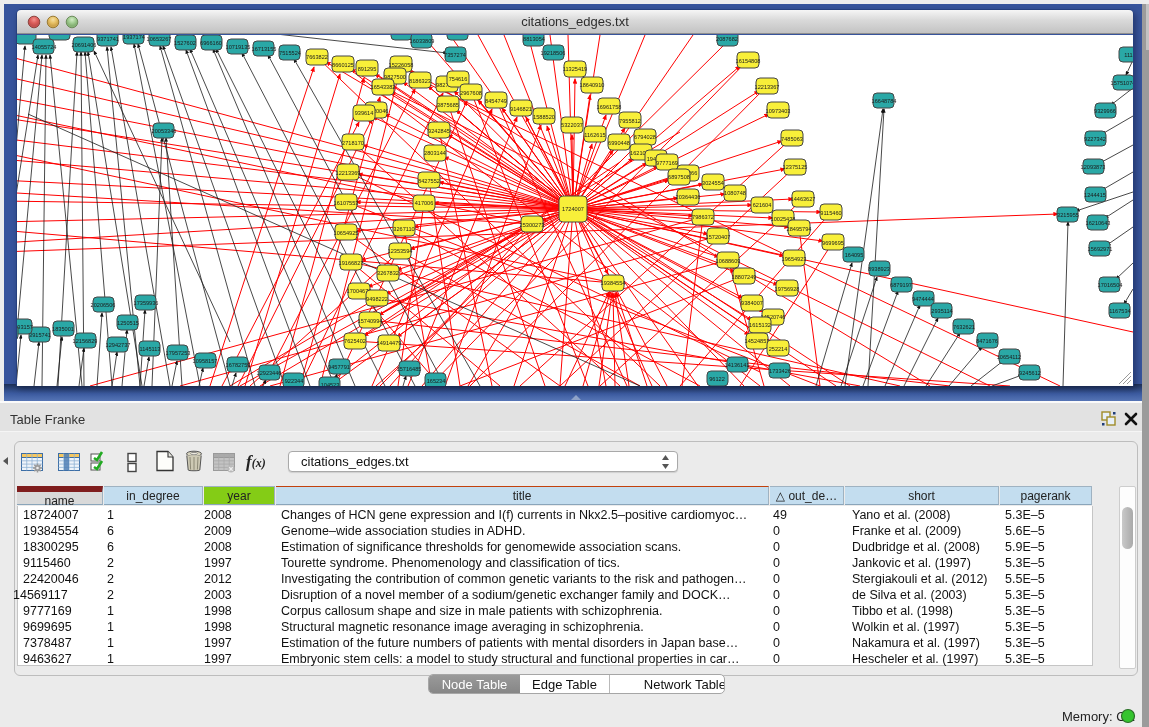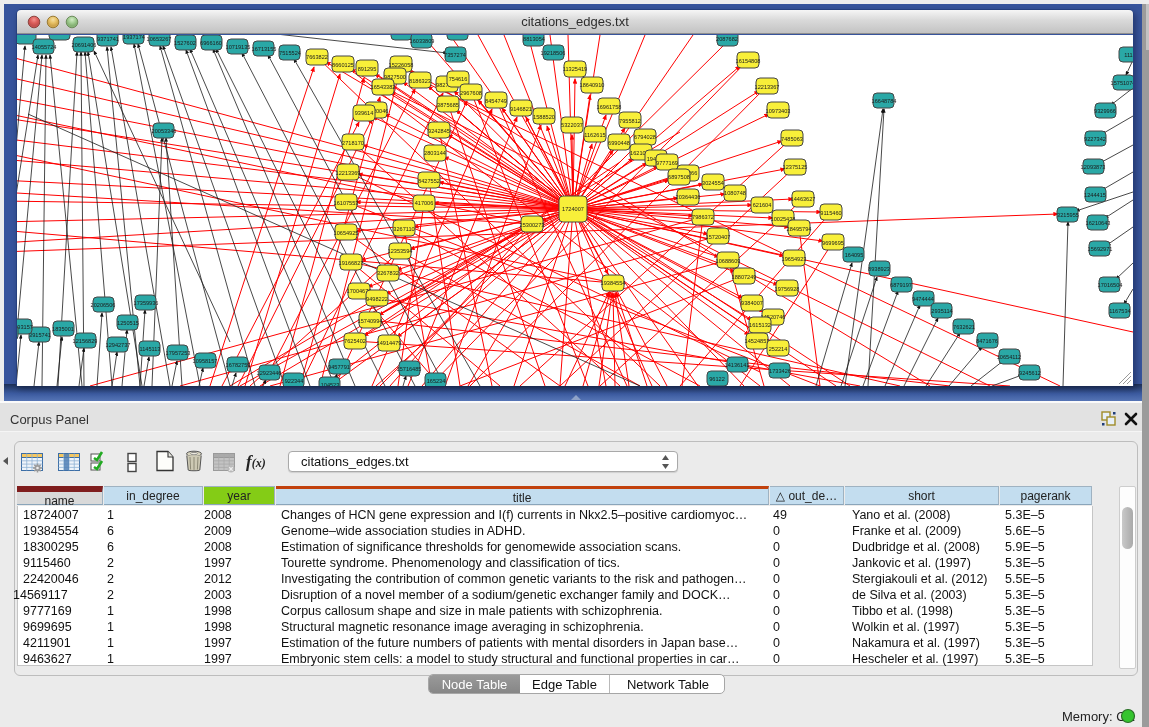--- a/index.html
+++ b/index.html
@@ -857,21 +857,21 @@
 <div class="abs" style="left:0;top:0;width:1149px;height:4px;background:#ededed"></div>
 <div class="abs" style="left:0;top:0;width:4px;height:401px;background:#ededed"></div>
 
 <svg width="12" height="6" style="position:absolute;left:570px;top:395px">
     <path d="M6,0 L11,5 L1,5 z" fill="#8fa3c8"></path>
   </svg>
 
 <div class="abs" style="left:0;top:401px;width:1149px;height:326px;background:#ebebeb">
   <div class="abs" style="left:0;top:0;width:1149px;height:2px;background:#fafafa"></div>
   <div class="abs" style="left:0;top:2px;width:1149px;height:29px;background:#e2e2e2;border-bottom:1px solid #f5f5f5"></div>
-  <div class="abs" style="left:10px;top:11px;font-size:13px;color:#333">Corpus Panel</div>
+  <div class="abs" style="left:10px;top:11px;font-size:13px;color:#333">Table Franke</div>
 
   <svg width="16" height="16" style="position:absolute;left:1101px;top:10px">
     <rect x="1" y="1" width="8" height="8" fill="#e8f0f8" stroke="#a08c28" stroke-width="1.4"></rect>
     <rect x="6" y="6" width="8" height="8" fill="#e8f0f8" stroke="#a08c28" stroke-width="1.4"></rect>
     <rect x="12" y="1" width="2.5" height="2.5" fill="#1e3c78"></rect>
     <rect x="1" y="12" width="2.5" height="2.5" fill="#1e3c78"></rect>
   </svg>
 
   <svg width="14" height="14" style="position:absolute;left:1124px;top:11px">
     <path d="M2,2 L12,12 M12,2 L2,12" stroke="#111" stroke-width="2.6" stroke-linecap="round"></path>
@@ -954,21 +954,21 @@
   <svg width="9" height="14" style="position:absolute;right:7px;top:3px">
     <path d="M4.5,0 L8,5 L1,5 z" fill="#555"></path>
     <path d="M4.5,14 L8,9 L1,9 z" fill="#555"></path>
   </svg>
 </div>
 
 <div class="abs" style="left:17px;top:506px;width:1076px;height:160px;background:#fff;border-left:1px solid #c5c5c5;border-right:1px solid #c5c5c5;border-bottom:1px solid #c5c5c5"></div>
 <div style="position:absolute;left:17px;top:486px;width:86px;height:19px;background:#d9d9d9;border-right:1px solid #9fb2c1;border-top:6px solid #7f1d1d;border-bottom:1px solid #8aa5ba;font-size:12px;text-align:center;line-height:19px;color:#222">name</div>
 <div style="position:absolute;left:104px;top:486px;width:99px;height:19px;background:#c3ddef;border-right:1px solid #9fb2c1;border-top:1px solid #9fb2c1;border-bottom:1px solid #8aa5ba;font-size:12px;text-align:center;line-height:19px;color:#222">in_degree</div>
 <div style="position:absolute;left:204px;top:486px;width:71px;height:19px;background:#84cc16;border-right:1px solid #9fb2c1;border-top:1px solid #9fb2c1;border-bottom:1px solid #8aa5ba;font-size:12px;text-align:center;line-height:19px;color:#222">year</div>
-<div style="position:absolute;left:276px;top:486px;width:493px;height:19px;background:#c3ddef;border-right:1px solid #9fb2c1;border-top:3px solid #c2410c;border-bottom:1px solid #8aa5ba;font-size:12px;text-align:center;line-height:19px;color:#222">title</div>
+<div style="position:absolute;left:276px;top:486px;width:493px;height:19px;background:#c3ddef;border-right:1px solid #9fb2c1;border-top:1px solid #c2410c;border-bottom:1px solid #8aa5ba;font-size:12px;text-align:center;line-height:19px;color:#222">title</div>
 <div style="position:absolute;left:770px;top:486px;width:74px;height:19px;background:#c3ddef;border-right:1px solid #9fb2c1;border-top:1px solid #9fb2c1;border-bottom:1px solid #8aa5ba;font-size:12px;text-align:center;line-height:19px;color:#222">△ out_de…</div>
 <div style="position:absolute;left:845px;top:486px;width:154px;height:19px;background:#c3ddef;border-right:1px solid #9fb2c1;border-top:1px solid #9fb2c1;border-bottom:1px solid #8aa5ba;font-size:12px;text-align:center;line-height:19px;color:#222">short</div>
 <div style="position:absolute;left:1000px;top:486px;width:92px;height:19px;background:#c3ddef;border-right:1px solid #9fb2c1;border-top:1px solid #9fb2c1;border-bottom:1px solid #8aa5ba;font-size:12px;text-align:center;line-height:19px;color:#222">pagerank</div>
 <div style="position:absolute;left:23px;top:508px;font-size:12.5px;color:#111;white-space:nowrap">18724007</div>
 <div style="position:absolute;left:107px;top:508px;font-size:12.5px;color:#111;white-space:nowrap">1</div>
 <div style="position:absolute;left:204px;top:508px;font-size:12.5px;color:#111;white-space:nowrap">2008</div>
 <div style="position:absolute;left:281px;top:508px;font-size:12.5px;color:#111;white-space:nowrap">Changes of HCN gene expression and I(f) currents in Nkx2.5–positive cardiomyoc…</div>
 <div style="position:absolute;left:773px;top:508px;font-size:12.5px;color:#111;white-space:nowrap">49</div>
 <div style="position:absolute;left:852px;top:508px;font-size:12.5px;color:#111;white-space:nowrap">Yano et al. (2008)</div>
 <div style="position:absolute;left:1005px;top:508px;font-size:12.5px;color:#111;white-space:nowrap">5.3E–5</div>
@@ -1014,42 +1014,42 @@
 <div style="position:absolute;left:773px;top:604px;font-size:12.5px;color:#111;white-space:nowrap">0</div>
 <div style="position:absolute;left:852px;top:604px;font-size:12.5px;color:#111;white-space:nowrap">Tibbo et al. (1998)</div>
 <div style="position:absolute;left:1005px;top:604px;font-size:12.5px;color:#111;white-space:nowrap">5.3E–5</div>
 <div style="position:absolute;left:23px;top:620px;font-size:12.5px;color:#111;white-space:nowrap">9699695</div>
 <div style="position:absolute;left:107px;top:620px;font-size:12.5px;color:#111;white-space:nowrap">1</div>
 <div style="position:absolute;left:204px;top:620px;font-size:12.5px;color:#111;white-space:nowrap">1998</div>
 <div style="position:absolute;left:281px;top:620px;font-size:12.5px;color:#111;white-space:nowrap">Structural magnetic resonance image averaging in schizophrenia.</div>
 <div style="position:absolute;left:773px;top:620px;font-size:12.5px;color:#111;white-space:nowrap">0</div>
 <div style="position:absolute;left:852px;top:620px;font-size:12.5px;color:#111;white-space:nowrap">Wolkin et al. (1997)</div>
 <div style="position:absolute;left:1005px;top:620px;font-size:12.5px;color:#111;white-space:nowrap">5.3E–5</div>
-<div style="position:absolute;left:23px;top:636px;font-size:12.5px;color:#111;white-space:nowrap">4211901</div>
+<div style="position:absolute;left:23px;top:636px;font-size:12.5px;color:#111;white-space:nowrap">7378487</div>
 <div style="position:absolute;left:107px;top:636px;font-size:12.5px;color:#111;white-space:nowrap">1</div>
 <div style="position:absolute;left:204px;top:636px;font-size:12.5px;color:#111;white-space:nowrap">1997</div>
 <div style="position:absolute;left:281px;top:636px;font-size:12.5px;color:#111;white-space:nowrap">Estimation of the future numbers of patients with mental disorders in Japan base…</div>
 <div style="position:absolute;left:773px;top:636px;font-size:12.5px;color:#111;white-space:nowrap">0</div>
 <div style="position:absolute;left:852px;top:636px;font-size:12.5px;color:#111;white-space:nowrap">Nakamura et al. (1997)</div>
 <div style="position:absolute;left:1005px;top:636px;font-size:12.5px;color:#111;white-space:nowrap">5.3E–5</div>
 <div style="position:absolute;left:23px;top:652px;font-size:12.5px;color:#111;white-space:nowrap">9463627</div>
 <div style="position:absolute;left:107px;top:652px;font-size:12.5px;color:#111;white-space:nowrap">1</div>
 <div style="position:absolute;left:204px;top:652px;font-size:12.5px;color:#111;white-space:nowrap">1997</div>
 <div style="position:absolute;left:281px;top:652px;font-size:12.5px;color:#111;white-space:nowrap">Embryonic stem cells: a model to study structural and functional properties in car…</div>
 <div style="position:absolute;left:773px;top:652px;font-size:12.5px;color:#111;white-space:nowrap">0</div>
 <div style="position:absolute;left:852px;top:652px;font-size:12.5px;color:#111;white-space:nowrap">Hescheler et al. (1997)</div>
 <div style="position:absolute;left:1005px;top:652px;font-size:12.5px;color:#111;white-space:nowrap">5.3E–5</div>
 
 <div class="abs" style="left:1119px;top:486px;width:17px;height:183px;background:#fdfdfd;border:1px solid #cdcdcd;border-radius:2px"></div>
 <div class="abs" style="left:1122px;top:507px;width:11px;height:42px;background:linear-gradient(90deg,#c9c9c9,#a9a9a9);border-radius:6px"></div>
 
 <div class="abs" style="left:428px;top:674px;width:297px;height:20px;background:#fff;border:1px solid #a6a6a6;border-radius:5px;overflow:hidden">
   <div class="abs" style="left:0;top:0;width:91px;height:20px;background:linear-gradient(#9a9a9a,#848484);color:#fff;font-size:13px;text-align:center;line-height:19px">Node Table</div>
   <div class="abs" style="left:91px;top:0;width:90px;height:20px;border-right:1px solid #b9b9b9;color:#111;font-size:13px;text-align:center;line-height:19px">Edge Table</div>
-  <div class="abs" style="left:181px;top:0;width:116px;height:20px;color:#111;font-size:13px;text-align:center;line-height:19px">Network Table</div>
+  <div class="abs" style="left:181px;top:0;width:116px;height:20px;color:#111;font-size:13px;text-align:right;line-height:19px">Network Table</div>
 </div>
 
 <div class="abs" style="left:1062px;top:709px;font-size:13px;color:#222">Memory: OK</div>
 <svg width="16" height="16" style="position:absolute;left:1120px;top:708px">
   <circle cx="8" cy="8" r="6.5" fill="#35c42f" stroke="#2b6e28" stroke-width="1.2"></circle>
 </svg>
 
 <div class="abs" style="left:1142px;top:0;width:7px;height:727px;background:#9b9b9b"></div>
 <div class="abs" style="left:1146px;top:4px;width:3px;height:46px;background:#c3c3c3"></div>
 <div class="abs" style="left:1142px;top:0;width:7px;height:4px;background:#ededed"></div>

